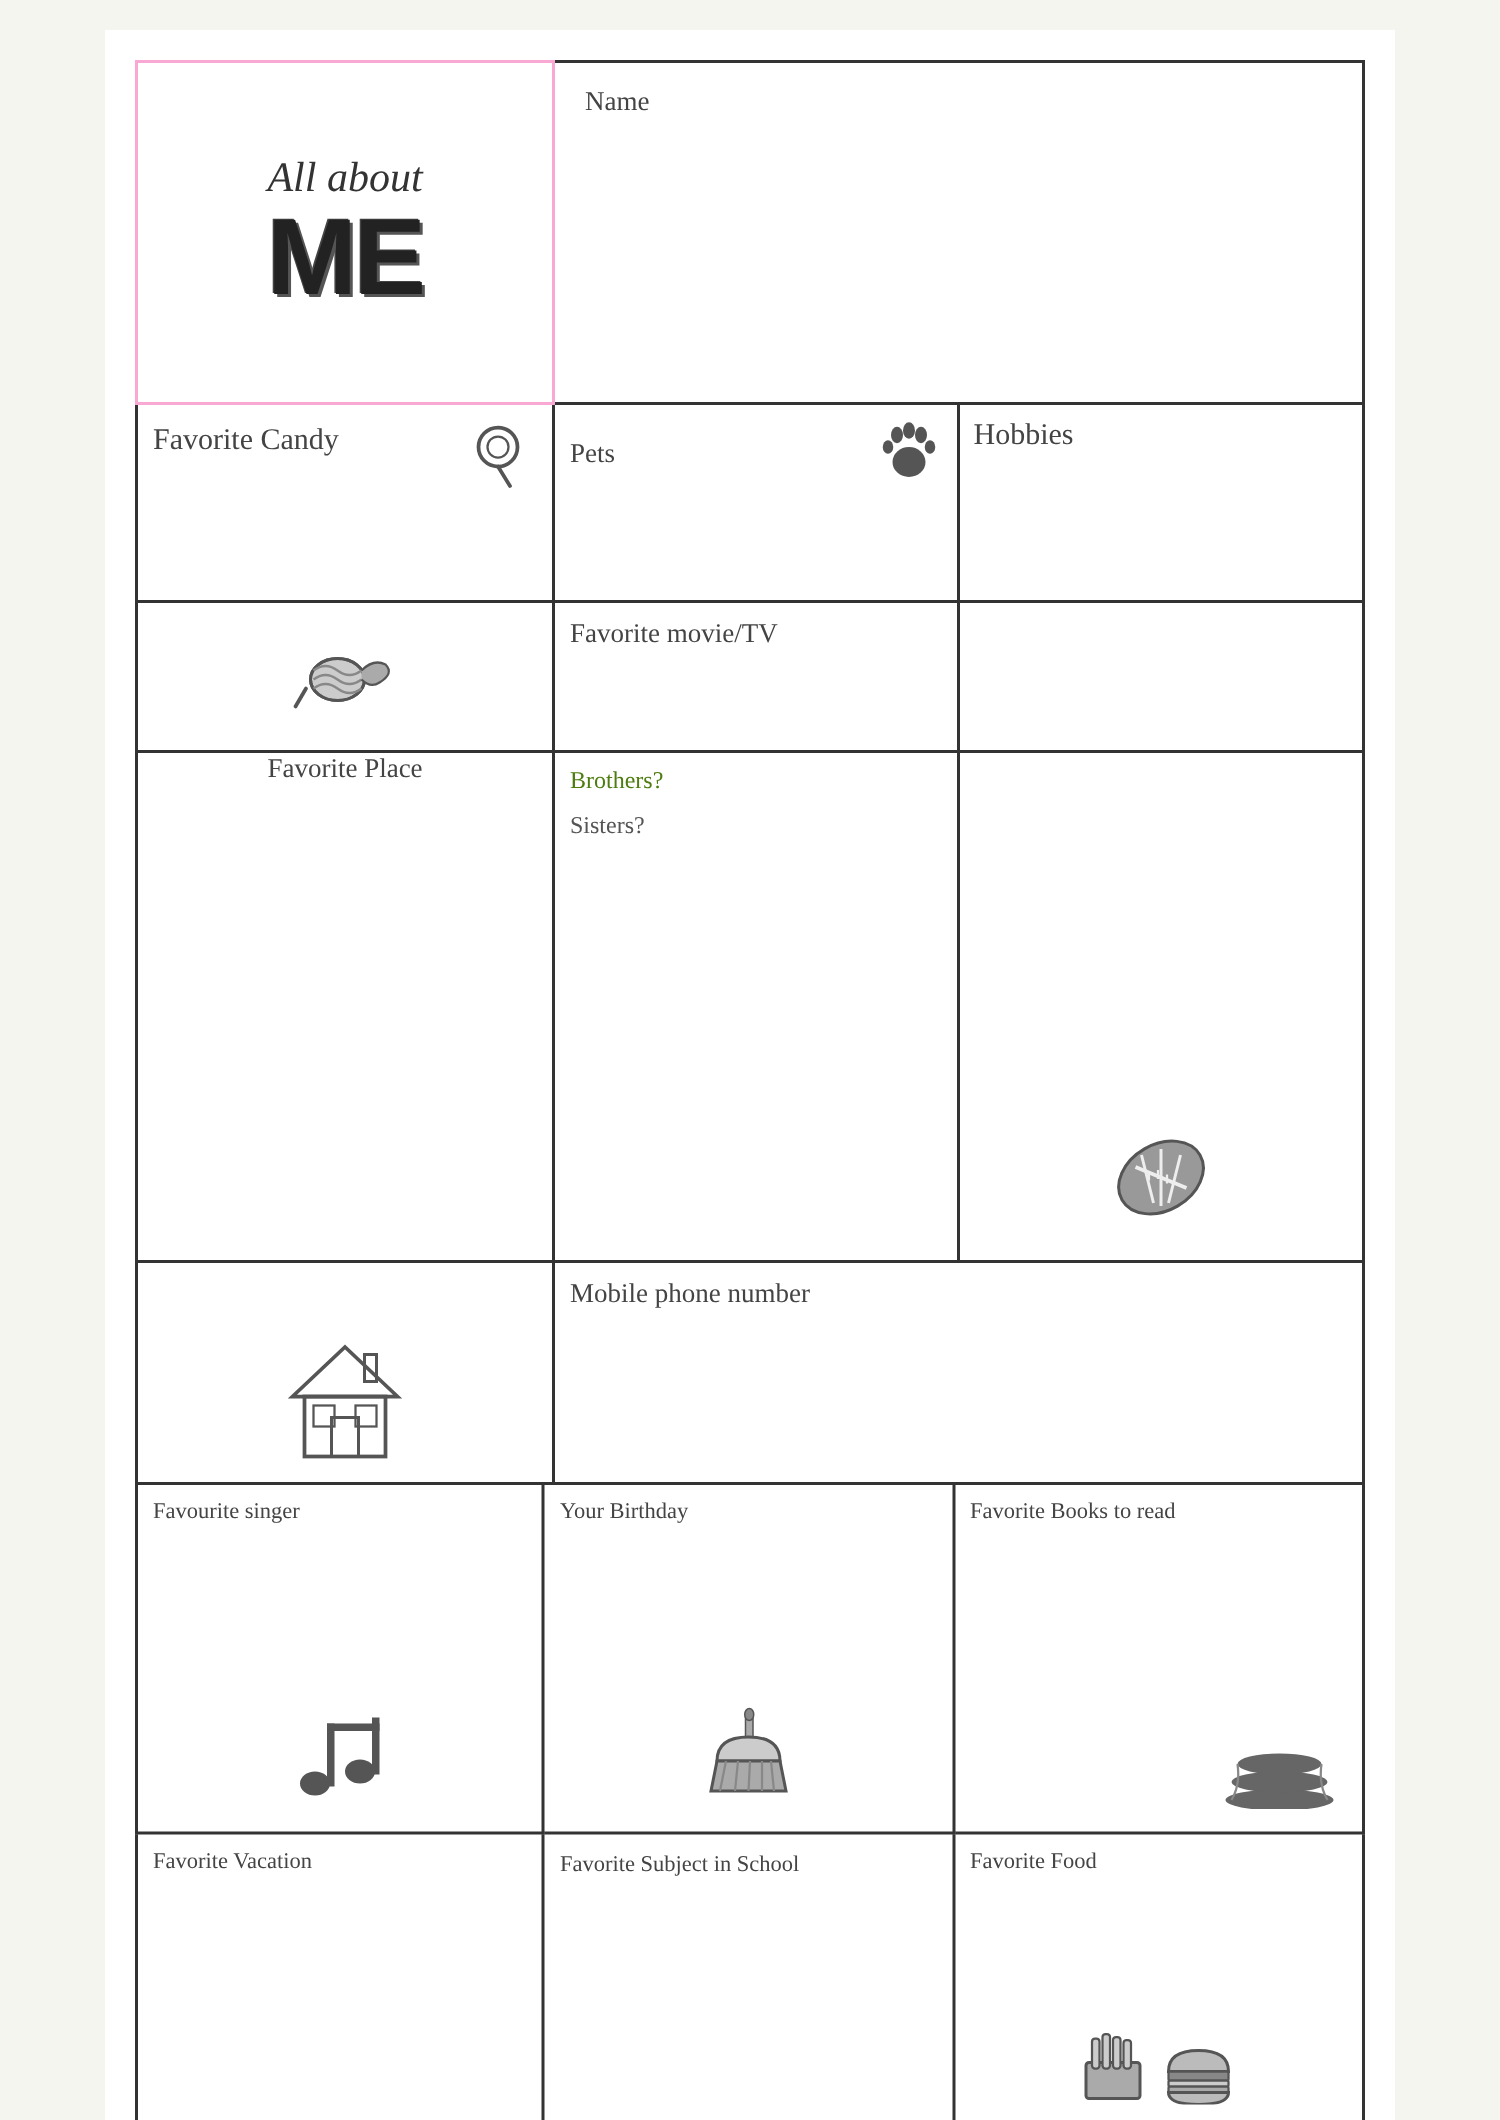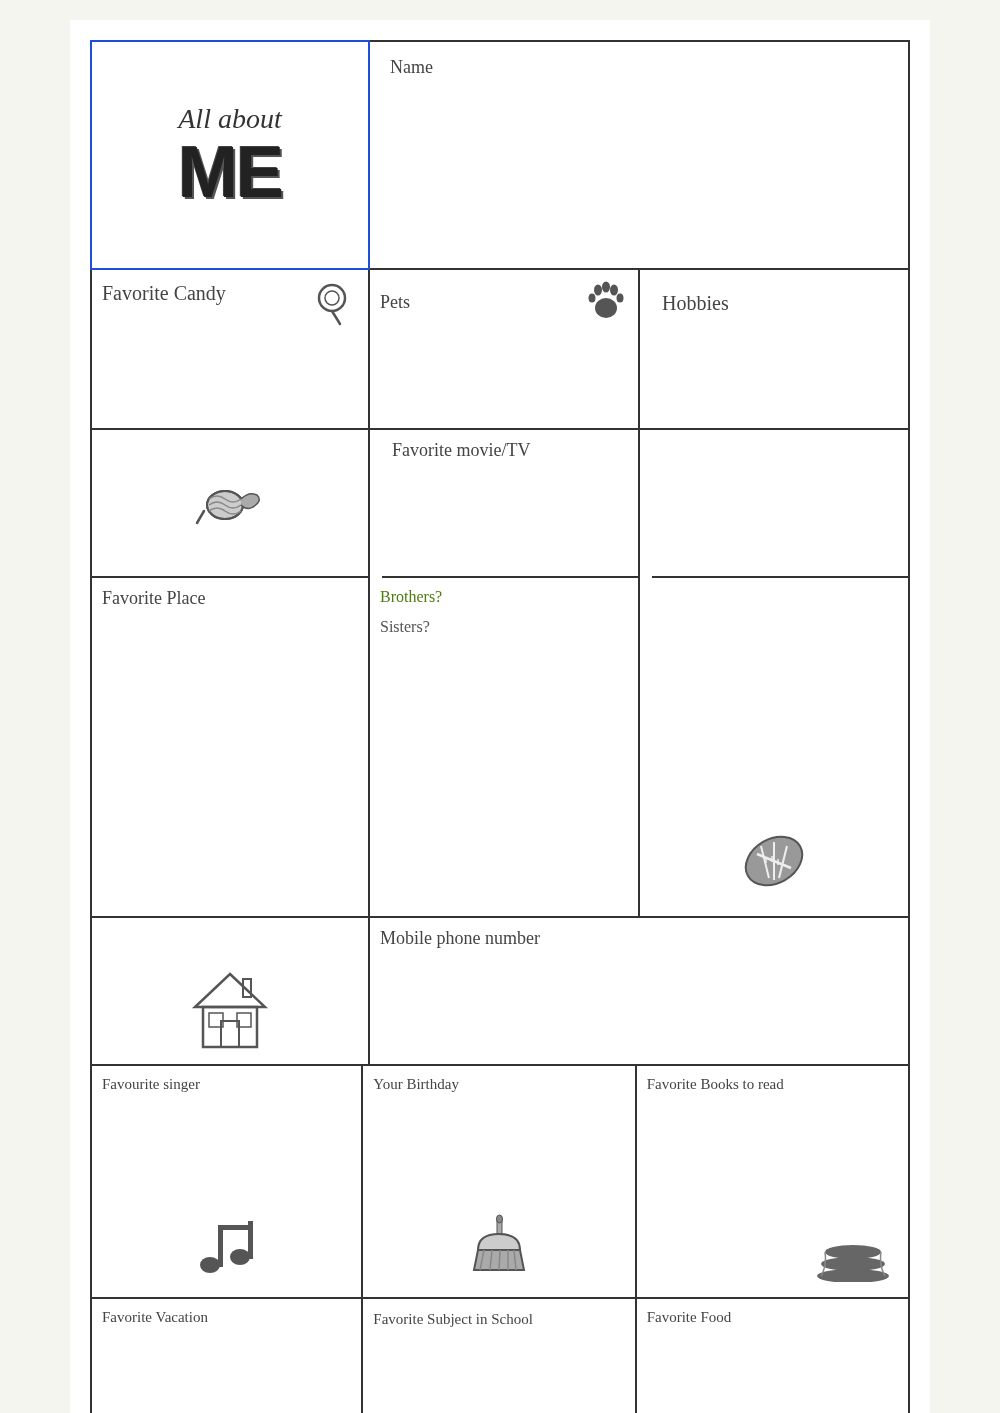--- a/index.html
+++ b/index.html
@@ -29,21 +29,21 @@
     }
 
     
     .row1 {
       display: grid;
       grid-template-columns: 280px 1fr;
       gap: 0;
       height: 230px;
     }
     .all-about-me-box {
-      border: 2px solid #1d4ed8;
+      border: 2px solid #f9a8d4;
       display: flex;
       flex-direction: column;
       align-items: center;
       justify-content: center;
       padding: 15px;
     }
     .all-about-me-title {
       font-size: 28px;
       font-family: 'Georgia', serif;
       font-style: italic;
@@ -68,57 +68,57 @@
       display: flex;
       flex-direction: column;
       justify-content: flex-start;
     }
 
     
     .row2 {
       display: grid;
       grid-template-columns: 280px 1fr 1fr;
       gap: 0;
-      height: 160px;
+      height: 132px;
     }
     .fav-candy-box {
       border: 2px solid #333;
       border-top: none;
       padding: 10px;
       display: flex;
       flex-direction: column;
     }
     .pets-box {
       border: 2px solid #333;
       border-left: none;
       border-top: none;
       padding: 10px;
       display: flex;
       flex-direction: column;
     }
     .hobbies-box {
       border: 2px solid #333;
       border-left: none;
       border-top: none;
-      padding: 22px;
+      padding: 9px;
       display: flex;
       flex-direction: column;
     }
     .pets-header {
       display: flex;
       align-items: center;
       justify-content: space-between;
     }
 
     
     .row3 {
       display: grid;
       grid-template-columns: 280px 1fr 1fr;
-      gap: 12px;
-      height: 148px;
+      gap: 0;
+      height: 100px;
     }
     .fav-candy-cont {
       border: 2px solid #333;
       border-top: none;
       padding: 10px;
       display: flex;
       align-items: center;
       justify-content: center;
     }
     .fav-movie-box {
@@ -137,23 +137,23 @@
     
     .row4 {
       display: grid;
       grid-template-columns: 280px 1fr 1fr;
       gap: 0;
       height: 340px;
     }
     .fav-place-box {
       border: 2px solid #333;
       border-top: none;
-      padding: 10px;
-      display: flex;
-      flex-direction: column;
+      display: flex;
+      flex-direction: column;
+      text-align: center;
     }
     .family-box {
       border: 2px solid #333;
       border-left: none;
       border-top: none;
       padding: 10px;
       display: flex;
       flex-direction: column;
     }
     .hobbies-cont2 {

